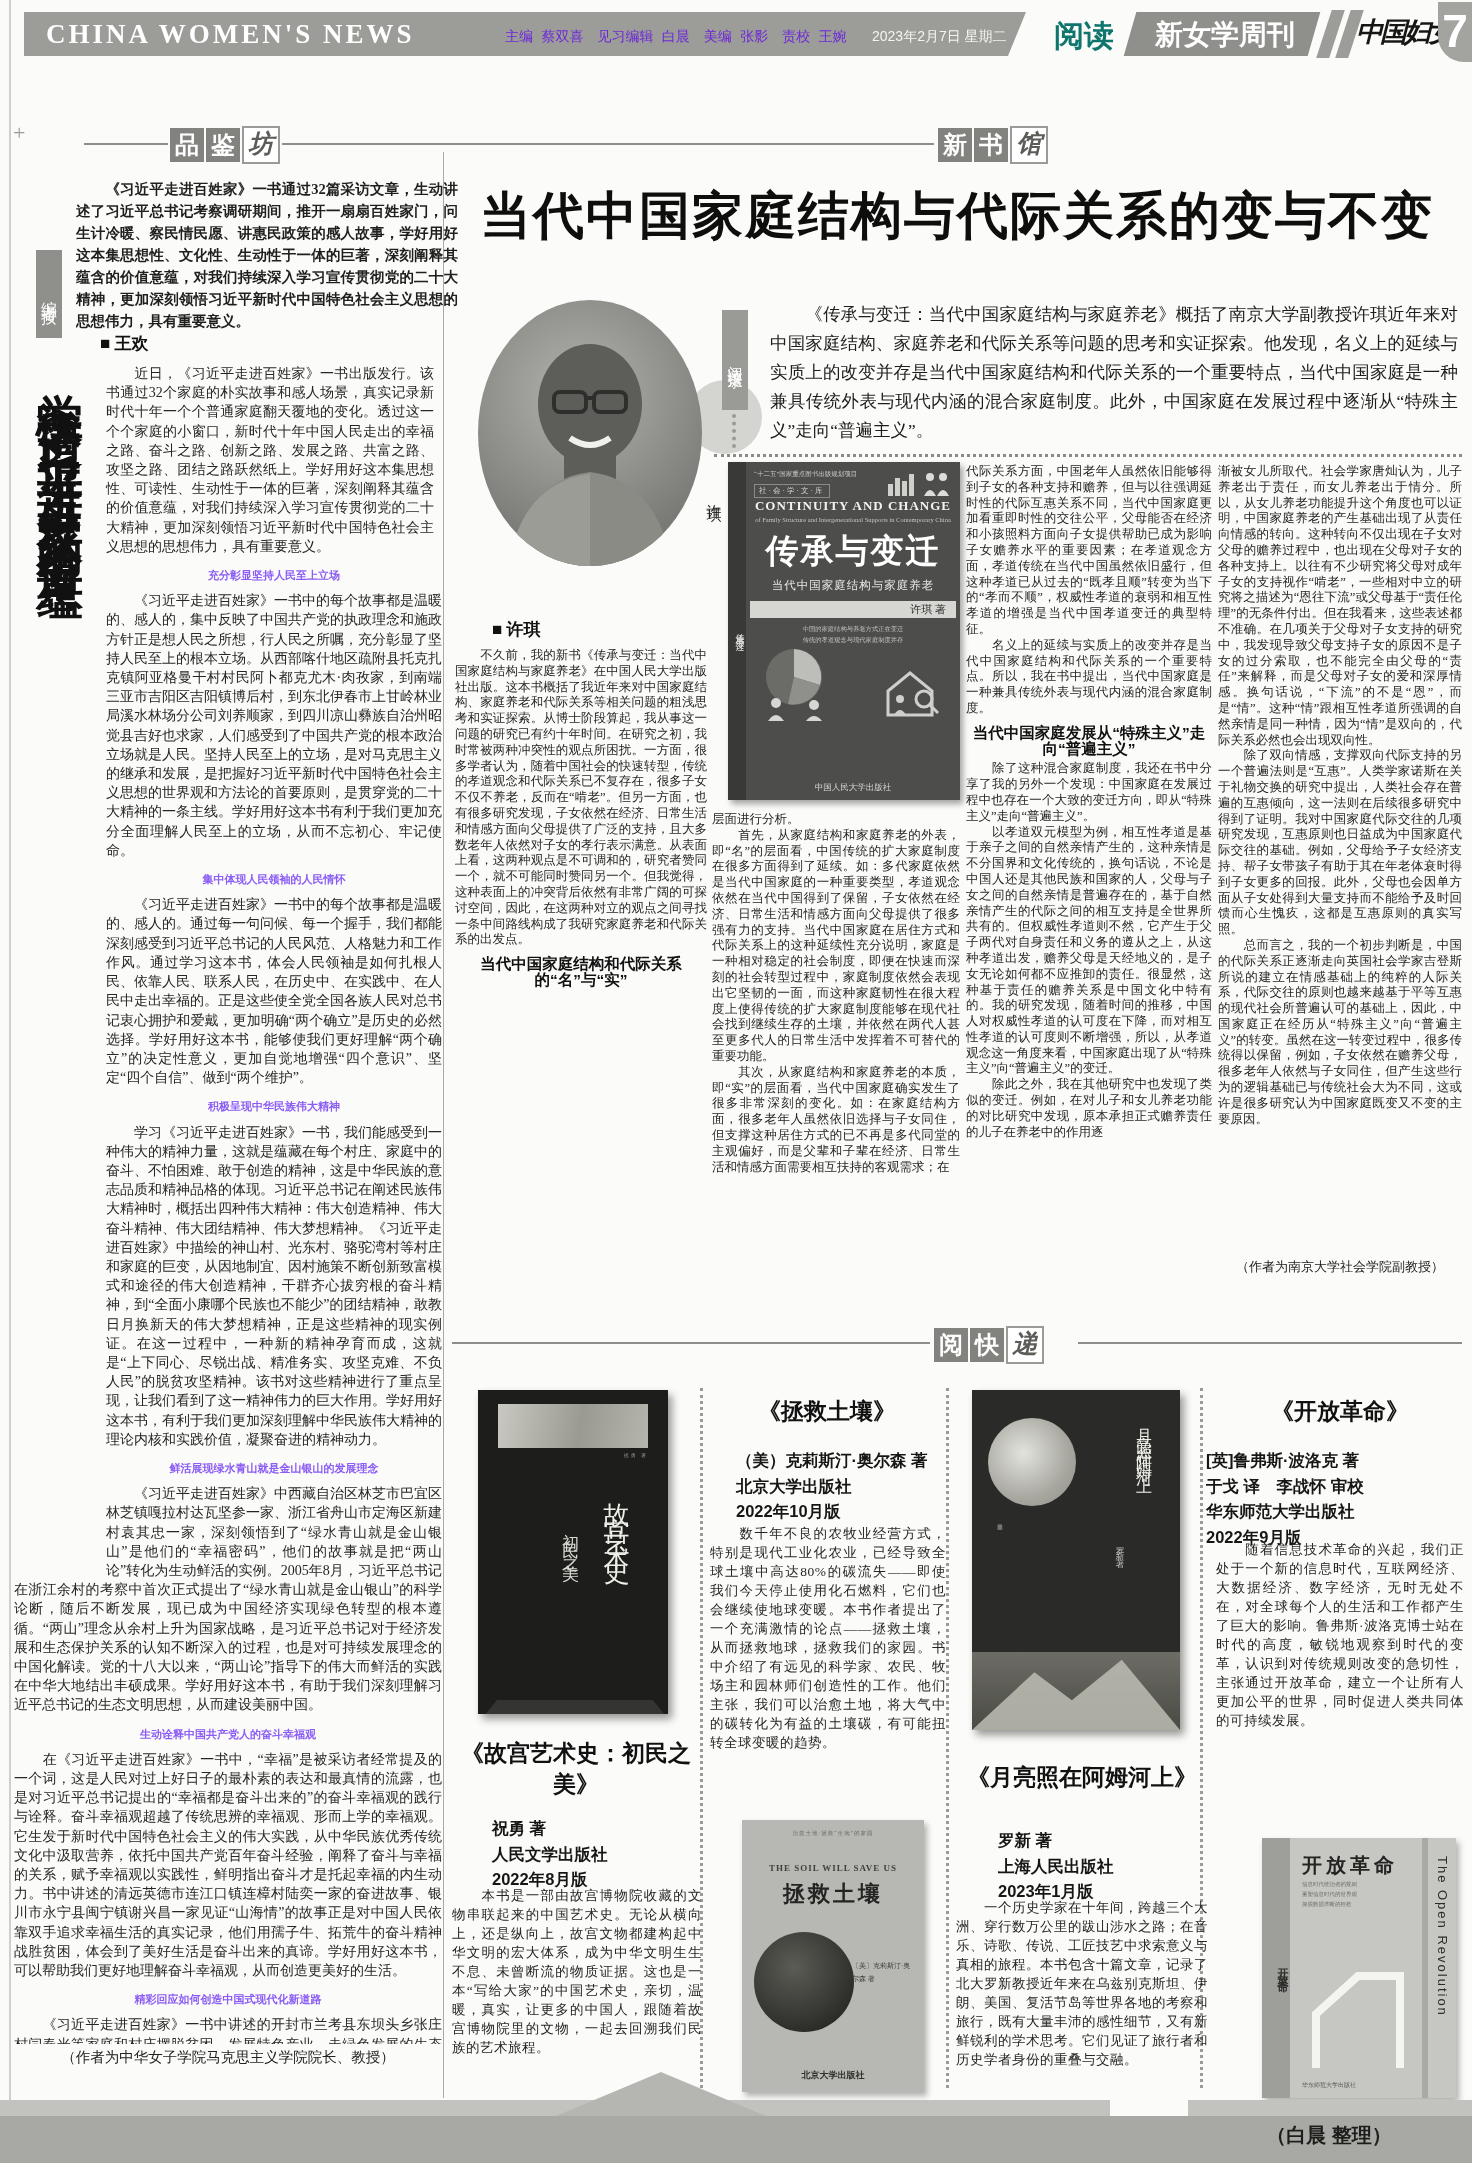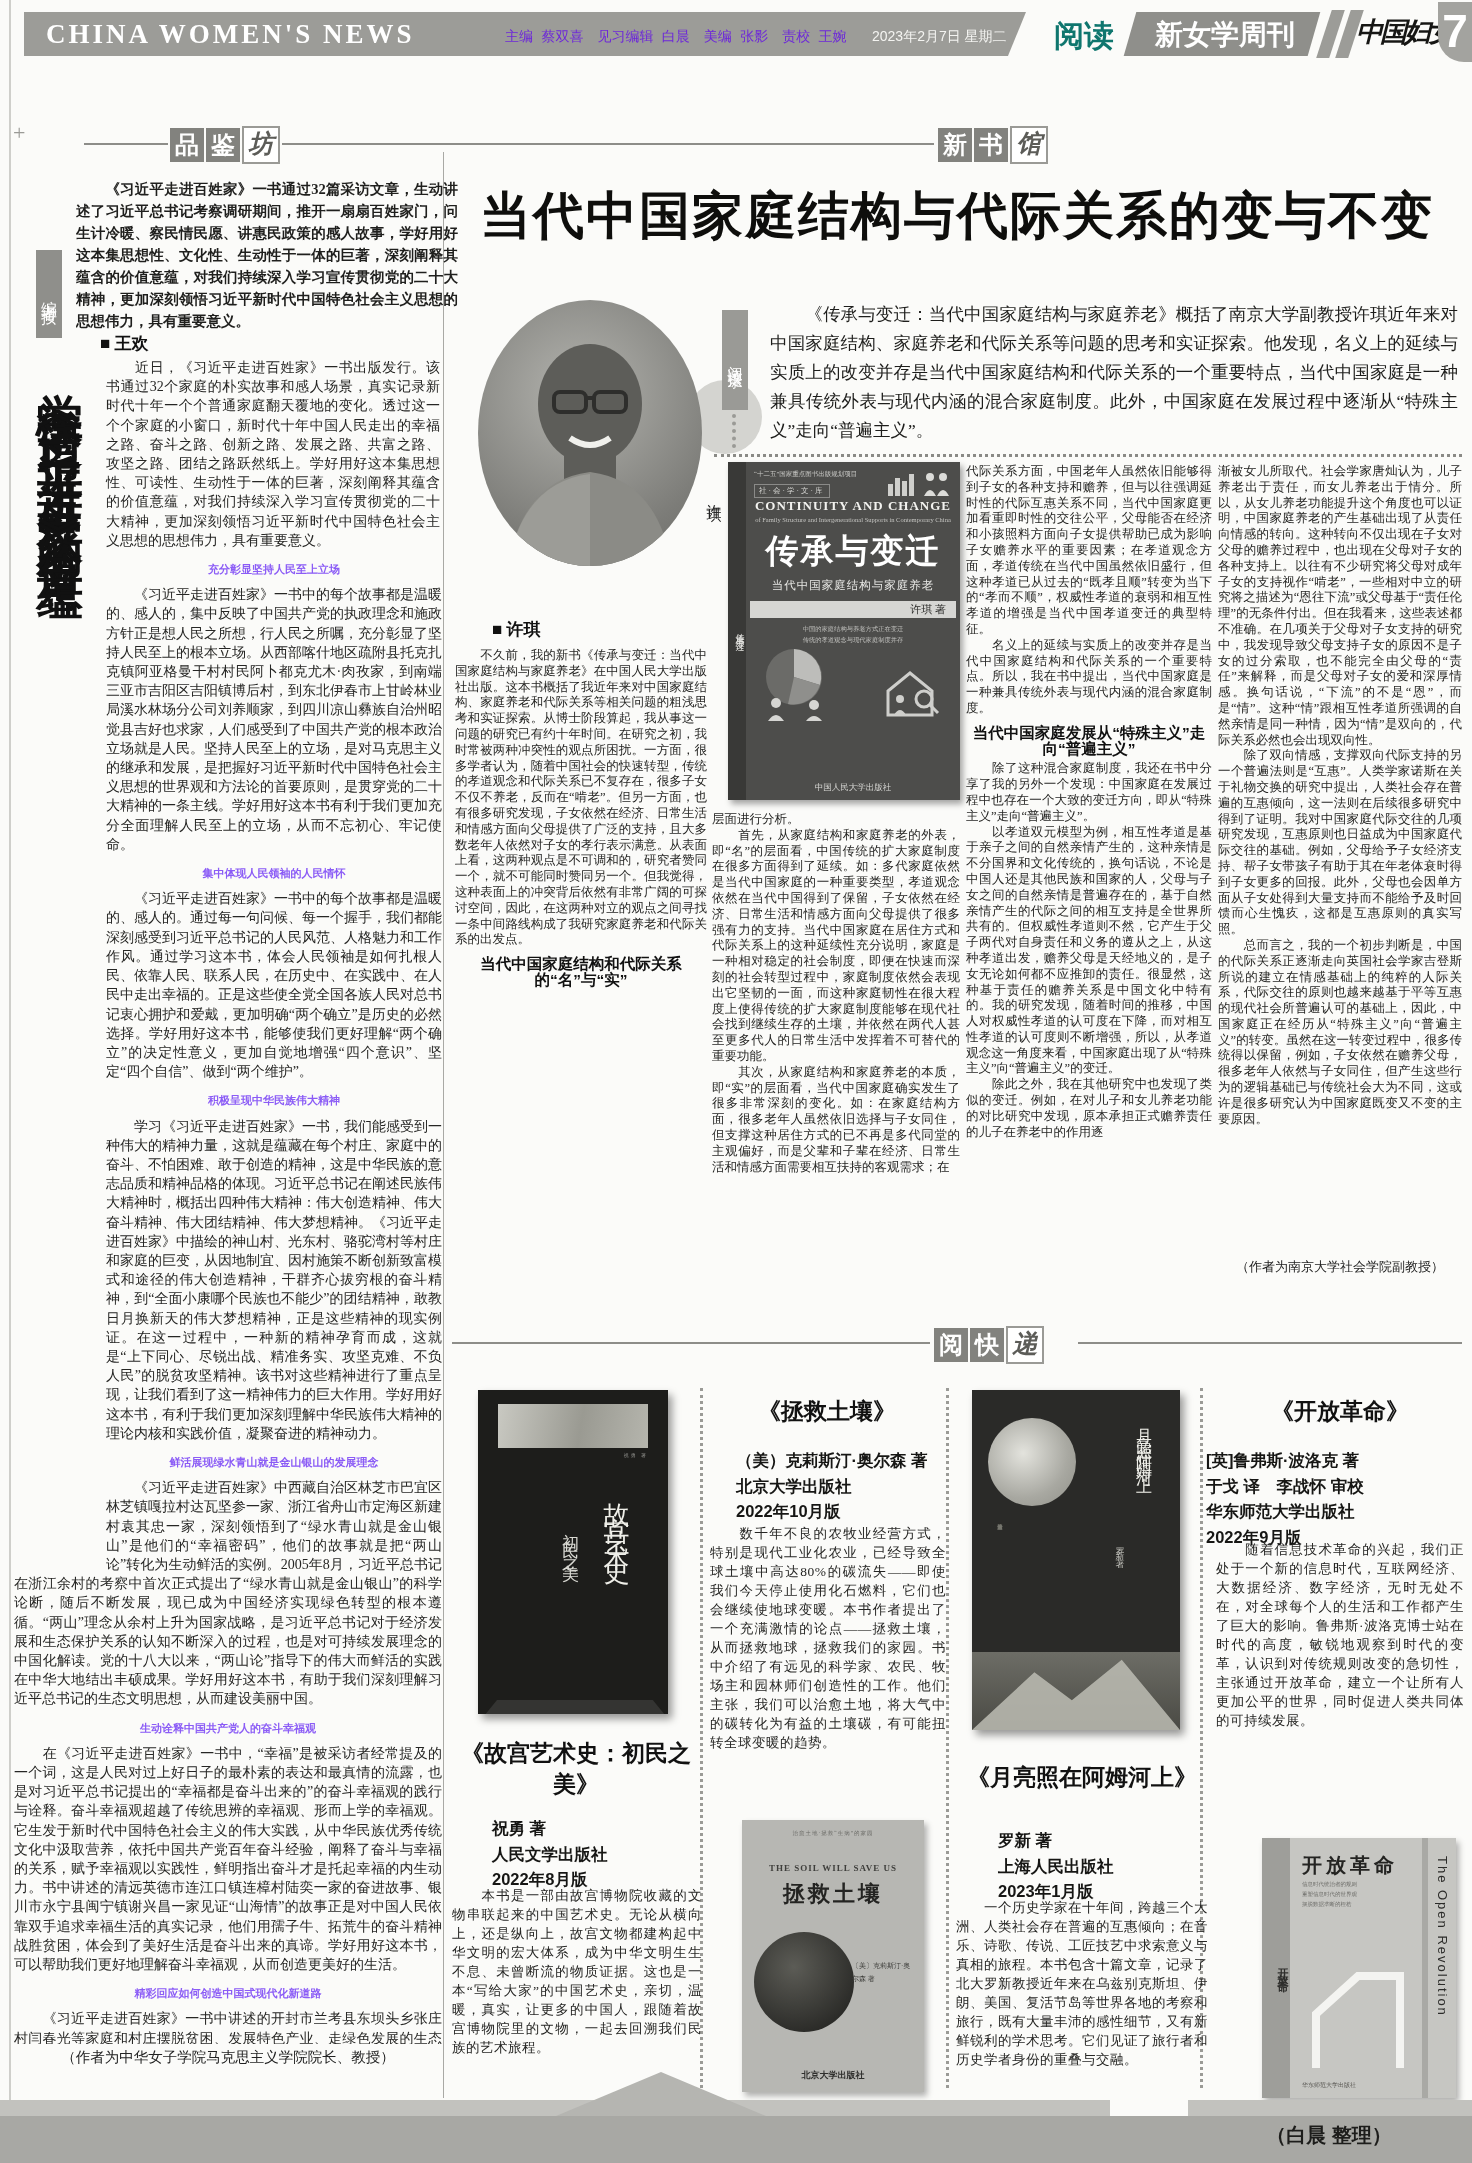--- a/index.html
+++ b/index.html
@@ -166,21 +166,21 @@
   </div>
   <div class="abs vrule" style="left:443px;top:152px;height:1946px;"></div>
   <div class="abs plusmark">+</div>
 
   <div class="abs note-label">编者按</div>
   <div class="abs note-text">　　《习近平走进百姓家》一书通过32篇采访文章，生动讲述了习近平总书记考察调研期间，推开一扇扇百姓家门，问生计冷暖、察民情民愿、讲惠民政策的感人故事，学好用好这本集思想性、文化性、生动性于一体的巨著，深刻阐释其蕴含的价值意蕴，对我们持续深入学习宣传贯彻党的二十大精神，更加深刻领悟习近平新时代中国特色社会主义思想的思想伟力，具有重要意义。</div>
   <div class="abs byline" style="left:100px;top:332px;">■ 王欢</div>
 
   <div class="abs lft-art">
     <div class="vtitle">学深悟透《习近平走进百姓家》的价值意蕴</div>
-    <p class="flow" style="margin:2px;">　　近日，《习近平走进百姓家》一书出版发行。该书通过32个家庭的朴实故事和感人场景，真实记录新时代十年一个个普通家庭翻天覆地的变化。透过这一个个家庭的小窗口，新时代十年中国人民走出的幸福之路、奋斗之路、创新之路、发展之路、共富之路、攻坚之路、团结之路跃然纸上。学好用好这本集思想性、可读性、生动性于一体的巨著，深刻阐释其蕴含的价值意蕴，对我们持续深入学习宣传贯彻党的二十大精神，更加深刻领悟习近平新时代中国特色社会主义思想的思想伟力，具有重要意义。</p>
+    <p class="flow" style="margin:8px;">　　近日，《习近平走进百姓家》一书出版发行。该书通过32个家庭的朴实故事和感人场景，真实记录新时代十年一个个普通家庭翻天覆地的变化。透过这一个个家庭的小窗口，新时代十年中国人民走出的幸福之路、奋斗之路、创新之路、发展之路、共富之路、攻坚之路、团结之路跃然纸上。学好用好这本集思想性、可读性、生动性于一体的巨著，深刻阐释其蕴含的价值意蕴，对我们持续深入学习宣传贯彻党的二十大精神，更加深刻领悟习近平新时代中国特色社会主义思想的思想伟力，具有重要意义。</p>
     <h4>充分彰显坚持人民至上立场</h4>
     <p class="flow" style="margin:0;">　　《习近平走进百姓家》一书中的每个故事都是温暖的、感人的，集中反映了中国共产党的执政理念和施政方针正是想人民之所想，行人民之所嘱，充分彰显了坚持人民至上的根本立场。从西部喀什地区疏附县托克扎克镇阿亚格曼干村村民阿卜都克尤木·肉孜家，到南端三亚市吉阳区吉阳镇博后村，到东北伊春市上甘岭林业局溪水林场分公司刘养顺家，到四川凉山彝族自治州昭觉县吉好也求家，人们感受到了中国共产党的根本政治立场就是人民。坚持人民至上的立场，是对马克思主义的继承和发展，是把握好习近平新时代中国特色社会主义思想的世界观和方法论的首要原则，是贯穿党的二十大精神的一条主线。学好用好这本书有利于我们更加充分全面理解人民至上的立场，从而不忘初心、牢记使命。</p>
     <h4>集中体现人民领袖的人民情怀</h4>
     <p class="flow" style="margin:0;">　　《习近平走进百姓家》一书中的每个故事都是温暖的、感人的。通过每一句问候、每一个握手，我们都能深刻感受到习近平总书记的人民风范、人格魅力和工作作风。通过学习这本书，体会人民领袖是如何扎根人民、依靠人民、联系人民，在历史中、在实践中、在人民中走出幸福的。正是这些使全党全国各族人民对总书记衷心拥护和爱戴，更加明确“两个确立”是历史的必然选择。学好用好这本书，能够使我们更好理解“两个确立”的决定性意义，更加自觉地增强“四个意识”、坚定“四个自信”、做到“两个维护”。</p>
     <h4>积极呈现中华民族伟大精神</h4>
     <p class="flow" style="margin:0;">　　学习《习近平走进百姓家》一书，我们能感受到一种伟大的精神力量，这就是蕴藏在每个村庄、家庭中的奋斗、不怕困难、敢于创造的精神，这是中华民族的意志品质和精神品格的体现。习近平总书记在阐述民族伟大精神时，概括出四种伟大精神：伟大创造精神、伟大奋斗精神、伟大团结精神、伟大梦想精神。《习近平走进百姓家》中描绘的神山村、光东村、骆驼湾村等村庄和家庭的巨变，从因地制宜、因村施策不断创新致富模式和途径的伟大创造精神，干群齐心拔穷根的奋斗精神，到“全面小康哪个民族也不能少”的团结精神，敢教日月换新天的伟大梦想精神，正是这些精神的现实例证。在这一过程中，一种新的精神孕育而成，这就是“上下同心、尽锐出战、精准务实、攻坚克难、不负人民”的脱贫攻坚精神。该书对这些精神进行了重点呈现，让我们看到了这一精神伟力的巨大作用。学好用好这本书，有利于我们更加深刻理解中华民族伟大精神的理论内核和实践价值，凝聚奋进的精神动力。</p>
     <h4>鲜活展现绿水青山就是金山银山的发展理念</h4>
     <p class="flow" style="margin:0;">　　《习近平走进百姓家》中西藏自治区林芝市巴宜区林芝镇嘎拉村达瓦坚参一家、浙江省舟山市定海区新建村袁其忠一家，深刻领悟到了“绿水青山就是金山银山”是他们的“幸福密码”，他们的故事就是把“两山论”转化为生动鲜活的实例。2005年8月，习近平总书记在浙江余村的考察中首次正式提出了“绿水青山就是金山银山”的科学论断，随后不断发展，现已成为中国经济实现绿色转型的根本遵循。“两山”理念从余村上升为国家战略，是习近平总书记对于经济发展和生态保护关系的认知不断深入的过程，也是对可持续发展理念的中国化解读。党的十八大以来，“两山论”指导下的伟大而鲜活的实践在中华大地结出丰硕成果。学好用好这本书，有助于我们深刻理解习近平总书记的生态文明思想，从而建设美丽中国。</p>
     <h4>生动诠释中国共产党人的奋斗幸福观</h4>
     <p class="flow" style="margin:0;">　　在《习近平走进百姓家》一书中，“幸福”是被采访者经常提及的一个词，这是人民对过上好日子的最朴素的表达和最真情的流露，也是对习近平总书记提出的“幸福都是奋斗出来的”的奋斗幸福观的践行与诠释。奋斗幸福观超越了传统思辨的幸福观、形而上学的幸福观。它生发于新时代中国特色社会主义的伟大实践，从中华民族优秀传统文化中汲取营养，依托中国共产党百年奋斗经验，阐释了奋斗与幸福的关系，赋予幸福观以实践性，鲜明指出奋斗才是托起幸福的内生动力。书中讲述的清远英德市连江口镇连樟村陆奕一家的奋进故事、银川市永宁县闽宁镇谢兴昌一家见证“山海情”的故事正是对中国人民依靠双手追求幸福生活的真实记录，他们用孺子牛、拓荒牛的奋斗精神战胜贫困，体会到了美好生活是奋斗出来的真谛。学好用好这本书，可以帮助我们更好地理解奋斗幸福观，从而创造更美好的生活。</p>
@@ -329,21 +329,21 @@
     <div class="cC-a">罗新 著</div>
     <div class="cC-lines">跨越三大洲的求索之旅</div>
     <div class="cC-mtn"></div>
   </div>
   <div class="abs bk-title" style="left:956px;top:1762px;width:252px;white-space:nowrap;">《月亮照在阿姆河上》</div>
   <div class="abs bk-info" style="left:998px;top:1828px;">
     <div>罗新 著</div>
     <div>上海人民出版社</div>
     <div>2023年1月版</div>
   </div>
-  <div class="abs bk-desc" style="left:956px;top:1898px;width:252px;height:196px;">　　一个历史学家在十年间，跨越三个大洲、人类社会存在普遍的互惠倾向；在音乐、诗歌、传说、工匠技艺中求索意义与真相的旅程。本书包含十篇文章，记录了北大罗新教授近年来在乌兹别克斯坦、伊朗、美国、复活节岛等世界各地的考察和旅行，既有大量丰沛的感性细节，又有新鲜锐利的学术思考。它们见证了旅行者和历史学者身份的重叠与交融。</div>
+  <div class="abs bk-desc" style="left:956px;top:1898px;width:252px;height:196px;">　　一个历史学家在十年间，跨越三个大洲、穿行数万公里的跋山涉水之路；在音乐、诗歌、传说、工匠技艺中求索意义与真相的旅程。本书包含十篇文章，记录了北大罗新教授近年来在乌兹别克斯坦、伊朗、美国、复活节岛等世界各地的考察和旅行，既有大量丰沛的感性细节，又有新鲜锐利的学术思考。它们见证了旅行者和历史学者身份的重叠与交融。</div>
 
   <div class="abs bk-title" style="left:1216px;top:1396px;width:248px;">《开放革命》</div>
   <div class="abs bk-info" style="left:1206px;top:1448px;">
     <div>[英]鲁弗斯·波洛克 著</div>
     <div>于戈 译　李战怀 审校</div>
     <div>华东师范大学出版社</div>
     <div>2022年9月版</div>
   </div>
   <div class="abs bk-desc" style="left:1216px;top:1540px;width:248px;height:256px;">　　随着信息技术革命的兴起，我们正处于一个新的信息时代，互联网经济、大数据经济、数字经济，无时无处不在，对全球每个人的生活和工作都产生了巨大的影响。鲁弗斯·波洛克博士站在时代的高度，敏锐地观察到时代的变革，认识到对传统规则改变的急切性，主张通过开放革命，建立一个让所有人更加公平的世界，同时促进人类共同体的可持续发展。</div>
   <div class="abs coverD">

